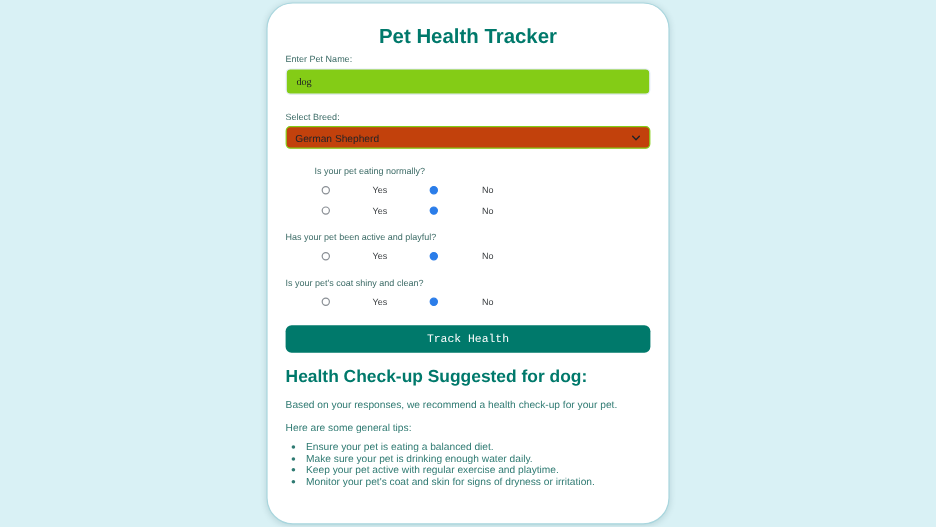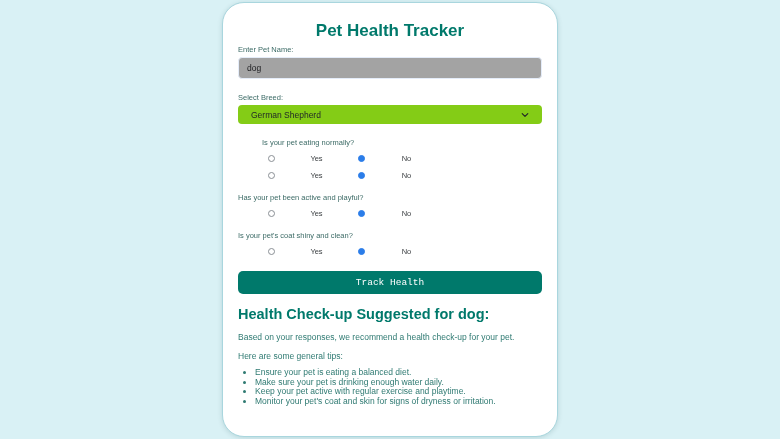--- a/index.html
+++ b/index.html
@@ -28,39 +28,39 @@
     line-height: 20px;
   }
   .field-label {
     font-size: 7.5px;
     color: #3c6b66;
     margin: 0 0 3px;
   }
   .name-input {
     display: block;
     width: 100%; height: 22px;
-    background: #a3a3a3;
+    background: #84cc16;
     border: 1px solid #e4ecf9;
     border-radius: 4px;
     font-size: 8.5px;
     color: #202124;
     padding: 0 8px;
-    font-family: Liberation Sans, sans-serif;
+    font-family: Liberation Serif, serif;
     outline: none;
   }
   .breed-label { margin-top: 14px; }
   .select {
     height: 19px;
-    border: 6px solid #84cc16;
+    border: 1px solid #84cc16;
     border-radius: 4px;
     display: flex; align-items: center; justify-content: space-between;
     padding: 0 7px;
     font-size: 8.5px;
     color: #1f2328;
-    background: #84cc16;
+    background: #c2410c;
     cursor: default;
   }
   .question {
     font-size: 7.5px;
     color: #3c6b66;
     margin: 12px 0 0;
   }
   .question.first { margin-top: 14px; margin-left: 24px; }
   .radio-row {
     display: flex; align-items: center;

